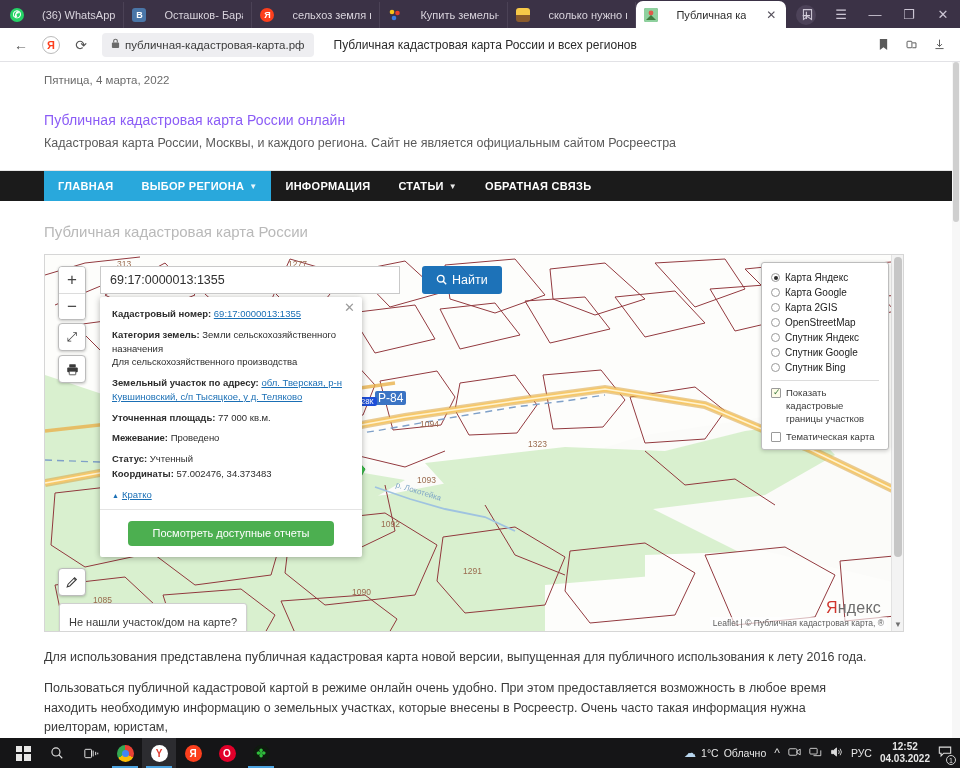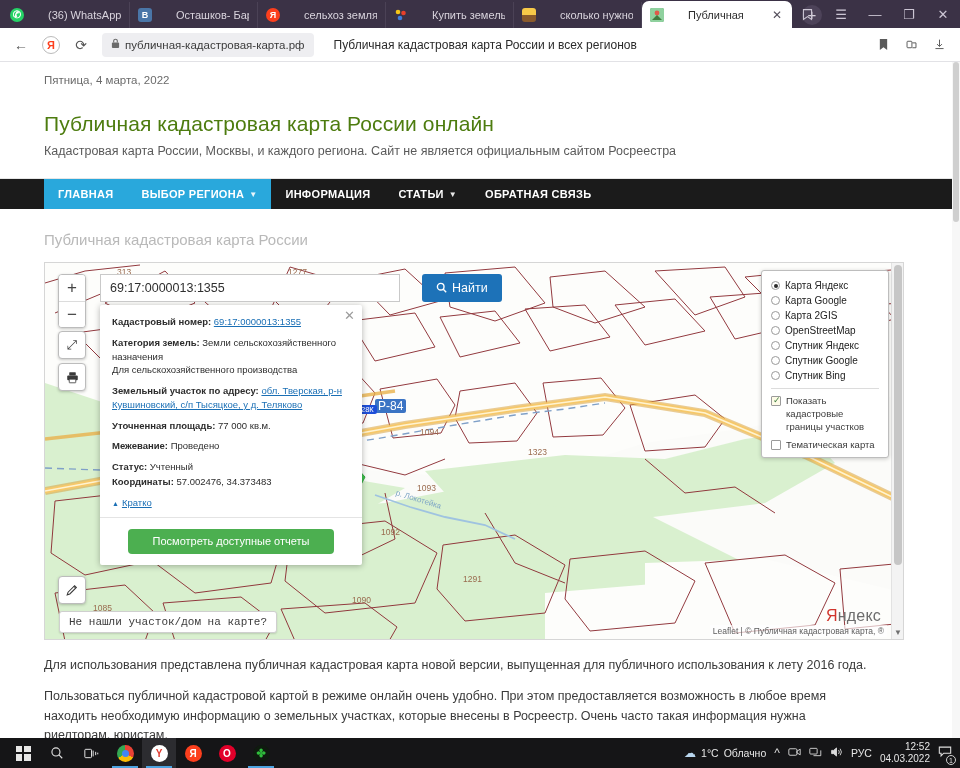--- a/index.html
+++ b/index.html
@@ -18,21 +18,21 @@
     background: #3b3246;
     display: flex;
     align-items: flex-end;
     padding-left: 2px;
     position: relative;
   }
   .tab {
     height: 26px;
     display: flex;
     align-items: center;
-    gap: 24px;
+    gap: 18px;
     padding: 0 8px 0 8px;
     font-size: 11px;
     color: #d9d4dd;
     max-width: 128px;
     min-width: 60px;
     position: relative;
     overflow: hidden;
     white-space: nowrap;
     border-right: 1px solid #4b4256;
   }
@@ -121,21 +121,21 @@
   }
   .page-scroll {
     width: 952px; height: 676px; position: relative;
     background: #fff; overflow: hidden;
   }
   .date-line {
     font-size: 11.5px; color: #6b6b6b; padding: 12px 0 0 44px;
   }
   .site-head { padding: 26px 0 20px 44px; }
   .site-title {
-    font-size: 21px; color: #4d7c0f; font-weight: normal; letter-spacing: .1px;
+    font-size: 14px; color: #8b5cf6; font-weight: normal; letter-spacing: .1px;
   }
   .site-sub {
     font-size: 12.5px; color: #5a5a5a; margin-top: 8px;
   }
   .hr-top { height:1px; background:#e6e6e6; margin: 0 0 0 0; }
 
   .navbar {
     background: #1b1b1b; height: 30px; display: flex; align-items: stretch;
     padding-left: 44px;
   }
@@ -176,23 +176,22 @@
   .pr-ctrl { top: 100px; }
   .sq-btn {
     width: 26px; height: 26px; display: flex; align-items: center;
     justify-content: center; font-size: 13px; color: #3a3a3a; cursor: pointer;
   }
   .pen-ctrl { top: 313px; }
 
   .not-found-btn {
     position: absolute; left: 14px; top: 348px; z-index: 20;
     background: #fff; border: 1px solid #cfcfcf; border-radius: 3px;
-    font-size: 11px; color: #3b3b3b; padding: 4px 9px; cursor: pointer;
+    font-size: 11px; color: #3b3b3b; padding: 12px 9px; cursor: pointer;
     box-shadow: 0 1px 2px rgba(0,0,0,.14);
-    font-family: Liberation Mono, monospace;
   }
 
   .search-row {
     position: absolute; left: 55px; top: 11px; z-index: 30;
     display: flex; align-items: stretch;
   }
   .search-input {
     width: 300px; height: 28px; background: #fff; border: 1px solid #c9c9c9;
     font-size: 12.5px; color: #2f2f2f; padding: 0 9px;
     font-family: "Liberation Sans", sans-serif; outline: none;
@@ -328,21 +327,21 @@
     display: grid; grid-template-columns: 1fr 1fr; grid-template-rows: 1fr 1fr;
     gap: 2px;
   }
   .win-logo i { background: #e7e7e7; display: block; }
   .tb-right {
     margin-left: auto; display: flex; align-items: center; gap: 8px;
     padding-right: 8px; color: #e6e6e6; font-size: 10.5px;
   }
   .tb-weather { display: flex; align-items: center; gap: 5px; }
   .cloud-ico { font-size: 12px; color: #b9d7ef; }
-  .tb-clock { text-align: right; line-height: 12px; font-size: 10px; }
+  .tb-clock { text-align: center; line-height: 12px; font-size: 10px; font-weight: bold; }
   .tb-sysicon { font-size: 12px; color: #dcdcdc; cursor: pointer; }
   .notif {
     position: relative; font-size: 13px; color: #e0e0e0; cursor: pointer;
   }
   .notif .badge {
     position: absolute; right: -4px; bottom: -4px; background: #151517;
     border: 1px solid #cfcfcf; border-radius: 50%; width: 10px; height: 10px;
     font-size: 7px; line-height: 9px; text-align: center; color: #e0e0e0;
   }
   .map-label { font-family: "Liberation Sans", sans-serif; }

